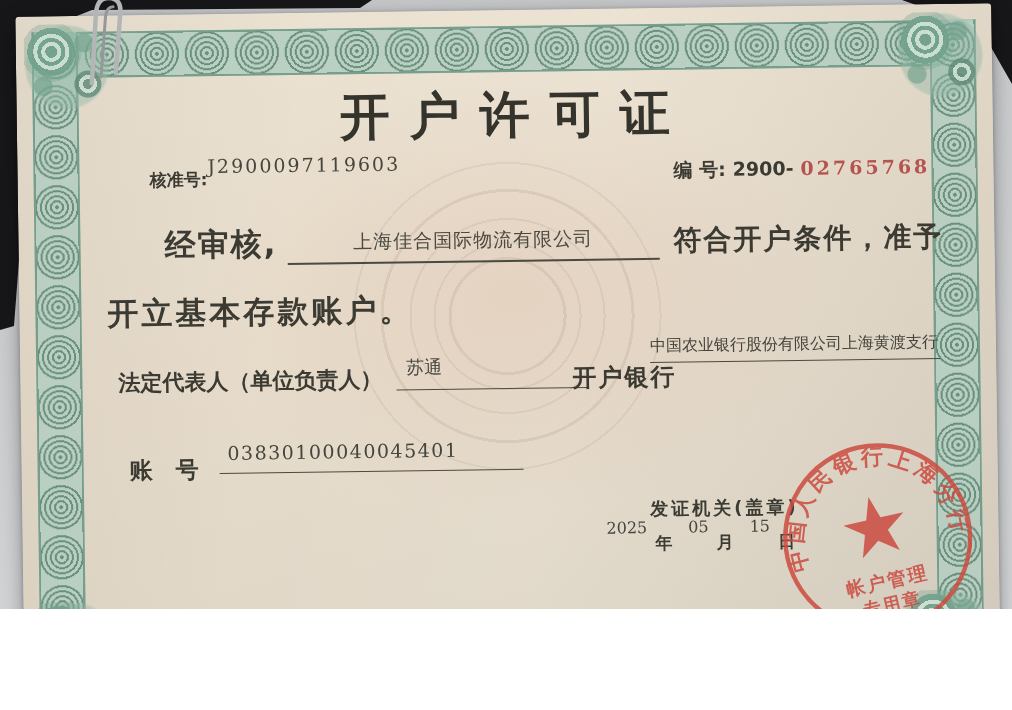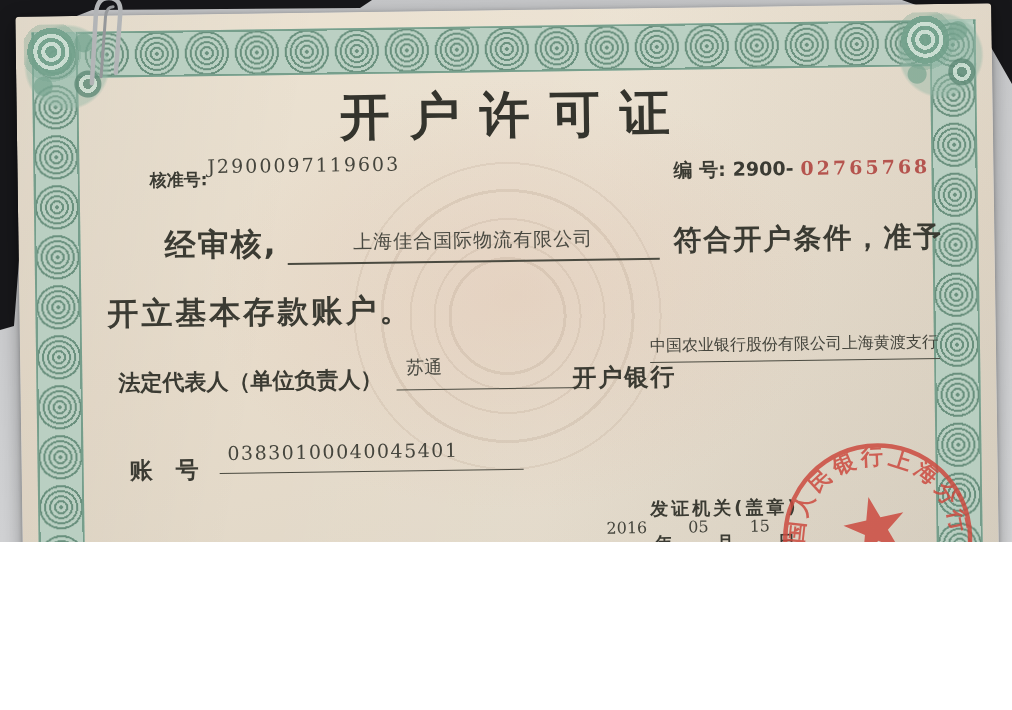--- a/index.html
+++ b/index.html
@@ -1,20 +1,20 @@
 <!DOCTYPE html>
 <html><head>
 <meta charset="utf-8">
 <style>
   * { margin: 0; padding: 0; box-sizing: border-box; }
   html, body { width: 1012px; height: 710px; overflow: hidden; }
   body { font-family: "DejaVu Sans", sans-serif; }
 
   .stage {
-    position: relative; width: 1012px; height: 542px; overflow: hidden;
+    position: relative; width: 1012px; height: 609px; overflow: hidden;
     background: linear-gradient(170deg, #c5c6c8 0%, #cdced0 55%, #d6d7d9 100%);
   }
 
   
   .wedge { position: absolute; inset: 0; background: #17171a; }
   .wedge-tl { clip-path: polygon(0 0, 372px 0, 360px 8px, 92px 10px, 36px 32px, 28px 142px, 14px 326px, 0 330px); }
   .wedge-tr { clip-path: polygon(902px 0, 1012px 0, 1012px 84px, 980px 28px); }
 
   
   .paper {
@@ -164,21 +164,21 @@
     <div class="abs legal-label">法定代表人（单位负责人）</div>
     <div class="abs legal-box">苏通</div>
     <div class="abs bank-label">开户银行</div>
     <div class="abs bank-box">中国农业银行股份有限公司上海黄渡支行</div>
 
     <div class="abs account-label">账　号</div>
     <div class="abs account-box">03830100040045401</div>
 
     <div class="abs issuer-label">发证机关(盖章)</div>
     <div class="abs date-row">
-      <span class="date-num">2016</span>
+      <span class="date-num">2025</span>
       <span class="date-unit gap8">年</span>
       <span class="date-num gap16">05</span>
       <span class="date-unit gap8">月</span>
       <span class="date-num gap16">15</span>
       <span class="date-unit gap8">日</span>
     </div>
 
     <svg class="abs seal" viewBox="0 0 180 180">
       <circle cx="90" cy="90" r="84" fill="none" stroke="#cc4b40" stroke-width="4"></circle>
       <path id="sealArc" d="M 25 111 A 68 68 0 1 1 155 111" fill="none" stroke="none"></path>

